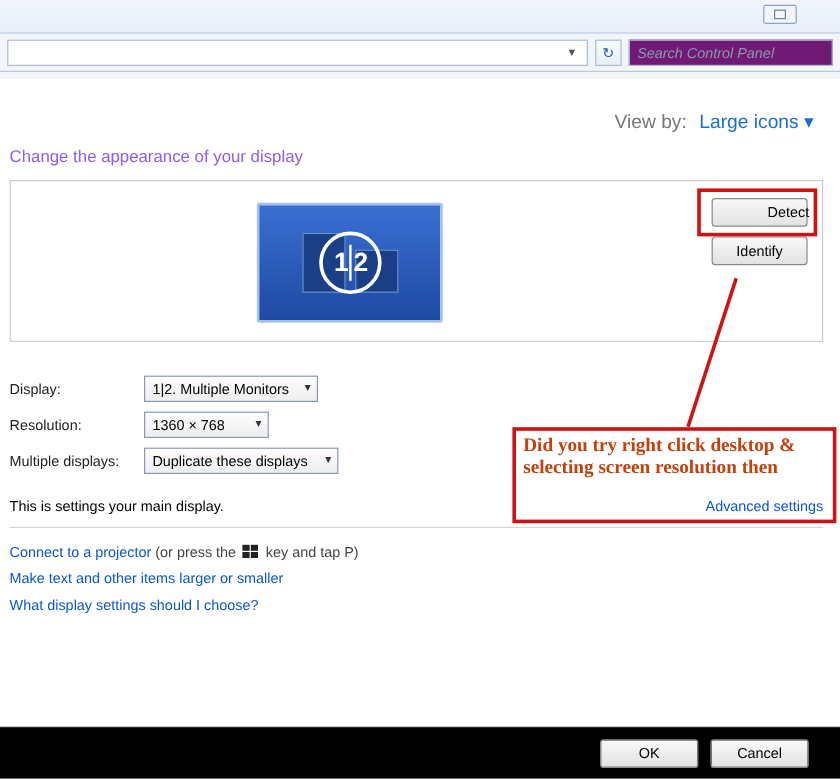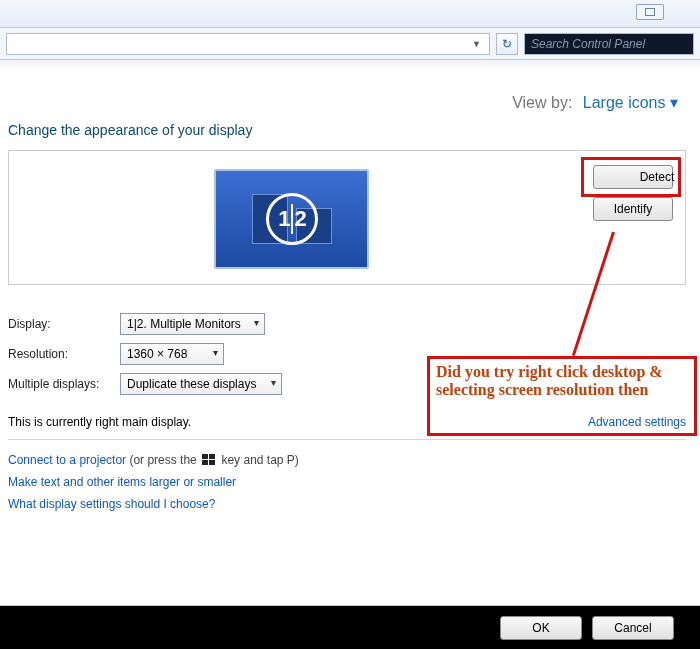--- a/index.html
+++ b/index.html
@@ -53,21 +53,21 @@
   .refresh-btn {
     width: 22px; height: 22px;
     border: 1px solid #a9bcd4;
     background: linear-gradient(#fafcff,#e6eef8);
     display:flex; align-items:center; justify-content:center;
     color:#2a5aa0; font-size:12px;
   }
   .searchbox {
     width: 170px; height: 22px;
     border: 1px solid #a9bcd4;
-    background: #0f172a;
+    background: #701a75;
     color: #8a98ad;
     font-style: italic;
     padding: 0 6px;
     display: flex; align-items: center;
     font-size: 12px;
   }
   .stripe { height:6px; background:#f2f6fb; }
   .gapbar {
     height: 50px;
     background: #fff;
@@ -75,21 +75,21 @@
   }
   .viewby {
     position: absolute; right: 22px; bottom: 4px;
     font-size: 16px; color:#1a6fce;
   }
   .viewby .lbl{ color:#777; margin-right:6px;}
   .content {
     padding: 0 14px 0 8px;
   }
   h2.heading {
-    color: #0c4a6e;
+    color: #8b5cf6;
     font-weight: normal;
     font-size: 14px;
     margin: 6px 0 12px 0;
   }
   .preview-panel {
     border: 1px solid #ccc;
     height: 135px;
     position: relative;
     margin-bottom: 28px;
   }
@@ -240,21 +240,21 @@
   </div>
 
   <div class="row">
     <label>Multiple displays:</label>
     <div class="select sel-multi">
       <span>Duplicate these displays</span>
     </div>
   </div>
 
   <div class="main-line">
-    <span>This is currently right main display.</span>
+    <span>This is settings your main display.</span>
     <span class="adv">Advanced settings</span>
   </div>
 
   <hr class="sep">
 
   <div class="link">
     <span>Connect to a projector</span><span class="dim"> (or press the </span><span class="winlogo"><span class="q1"></span><span class="q2"></span><span class="q3"></span><span class="q4"></span></span><span class="dim"> key and tap P)</span>
   </div>
   <div class="link">Make text and other items larger or smaller</div>
   <div class="link">What display settings should I choose?</div>

